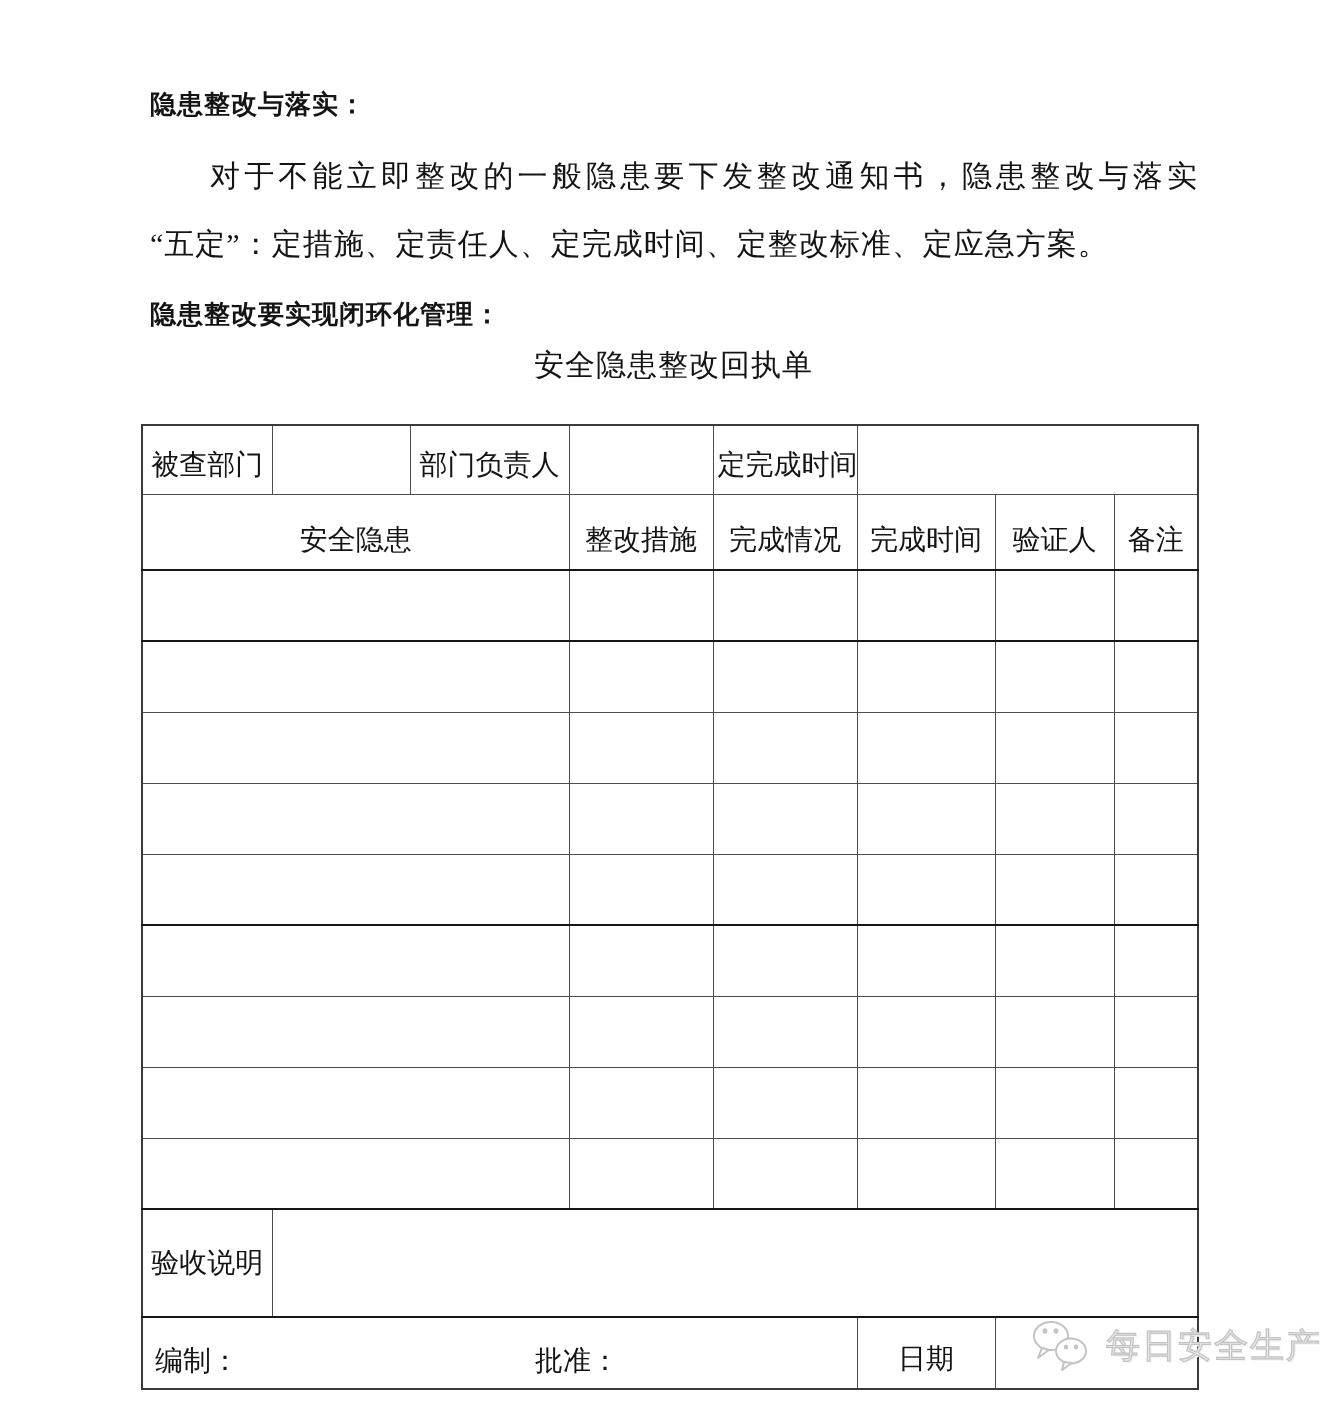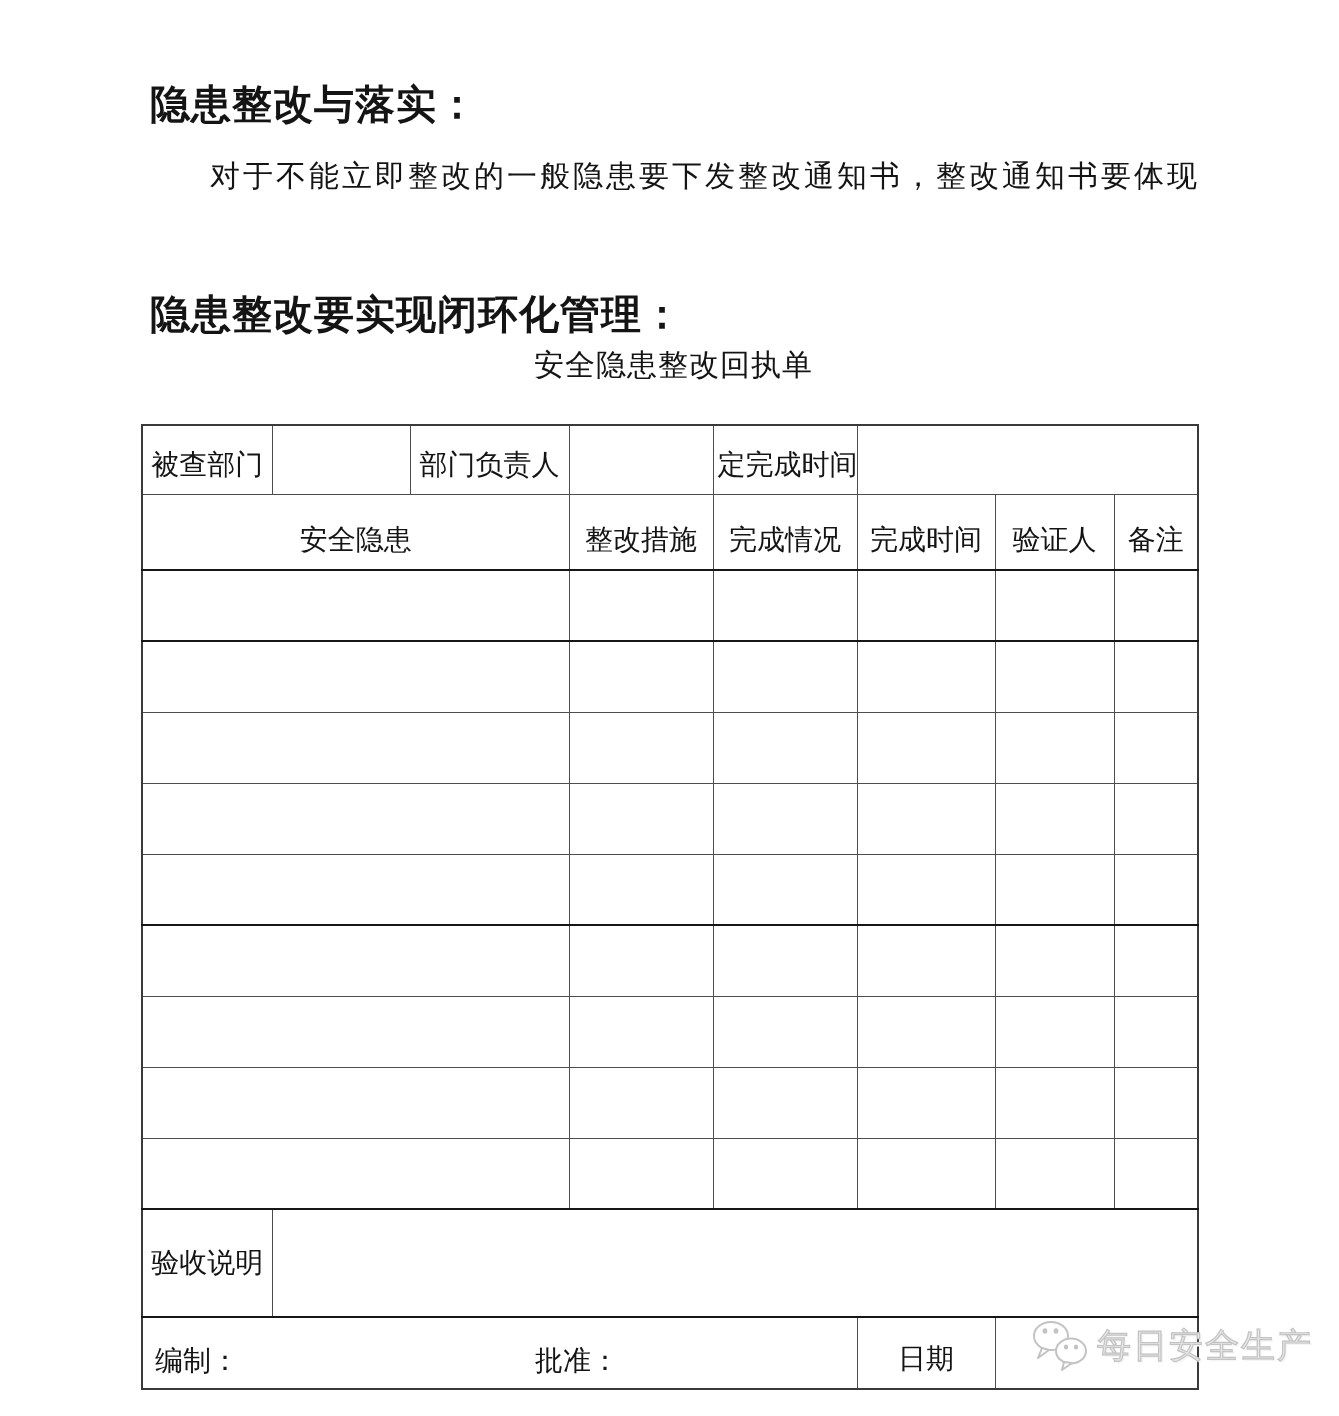--- a/index.html
+++ b/index.html
@@ -9,21 +9,21 @@
     height:1416px;
     background:#ffffff;
     overflow:hidden;
     font-family:"Liberation Serif","DejaVu Serif",serif;
     color:#141414;
   }
   .h-bold{
     position:absolute;
     left:150px;
     width:1047px;
-    font-size:40px;
+    font-size:26px;
     font-weight:bold;
     line-height:38px;
     letter-spacing:1px;
     white-space:nowrap;
   }
   #heading1{top:86px;}
   #heading2{top:296px;}
   .para-line{
     position:absolute;
     left:150px;
@@ -77,41 +77,42 @@
   tr.r-accept td{vertical-align:middle;padding-bottom:0;font-family:Liberation Mono, monospace;}
   td.foot-left{position:relative;text-align:left;margin-left:24px;}
   td.foot-left .lbl-prepared{position:absolute;left:12px;bottom:8px;}
   td.foot-left .lbl-approved{position:absolute;left:392px;bottom:8px;}
   .watermark{
     position:absolute;
     left:1030px;
     top:1320px;
     display:flex;
     align-items:center;
-    gap:5px;
+    gap:14px;
     pointer-events:none;
   }
   .wm-text{
     font-size:34px;
     letter-spacing:2px;
     white-space:nowrap;
     color:#e7e7e7;
     -webkit-text-stroke:1.2px #c3c3c3;
     text-shadow:2px 2px 0 #f5f5f5;
   }
 </style>
 </head>
 <body>
 
 <div class="page">
 
   <div class="h-bold" id="heading1">隐患整改与落实：</div>
 
-  <div class="para-line" id="para-line-1">对于不能立即整改的一般隐患要下发整改通知书，整改通知书要体现</div>
-
+  <div class="para-line" id="para-line-1">对于不能立即整改的一般隐患要下发整改通知书，隐患整改与落实</div>
+
+  <div class="para-line" id="para-line-2">“五定”：定措施、定责任人、定完成时间、定整改标准、定应急方案。</div>
 
   <div class="h-bold" id="heading2">隐患整改要实现闭环化管理：</div>
 
   <div class="table-title">安全隐患整改回执单</div>
 
   <table class="grid">
     <colgroup>
       <col style="width:130px">
       <col style="width:138px">
       <col style="width:159px">

